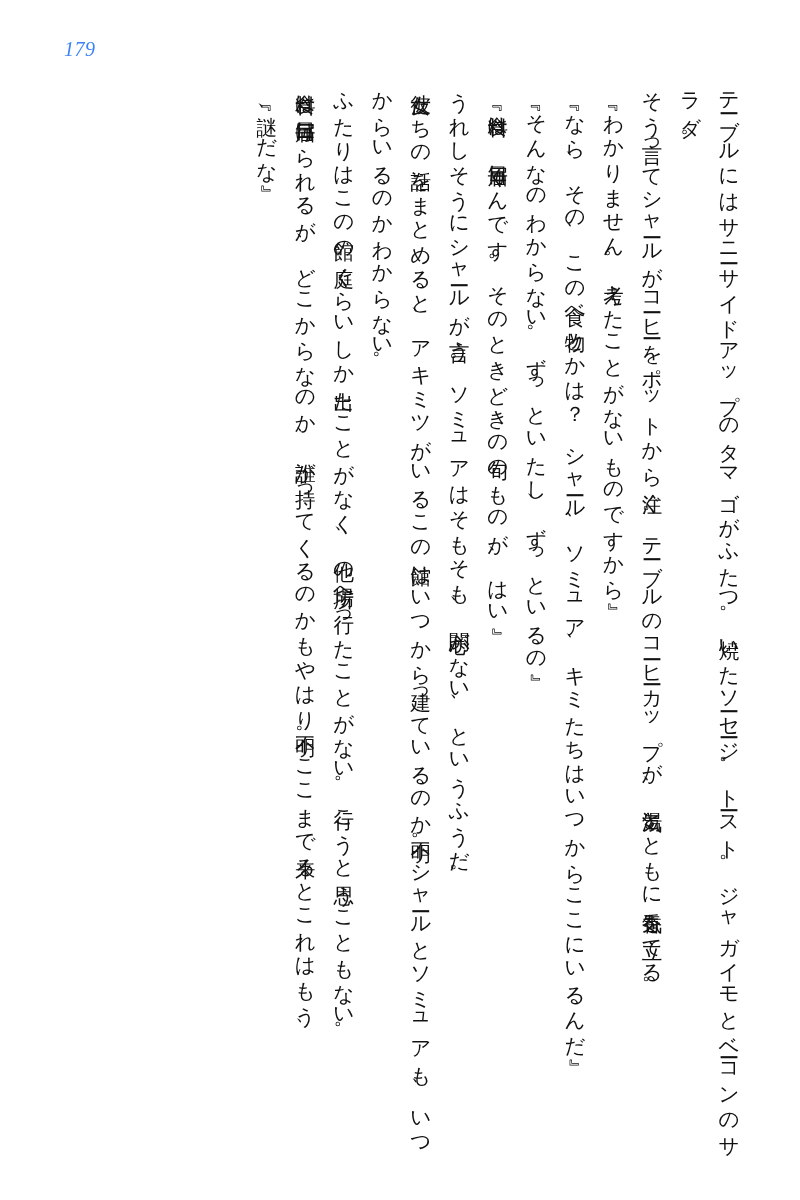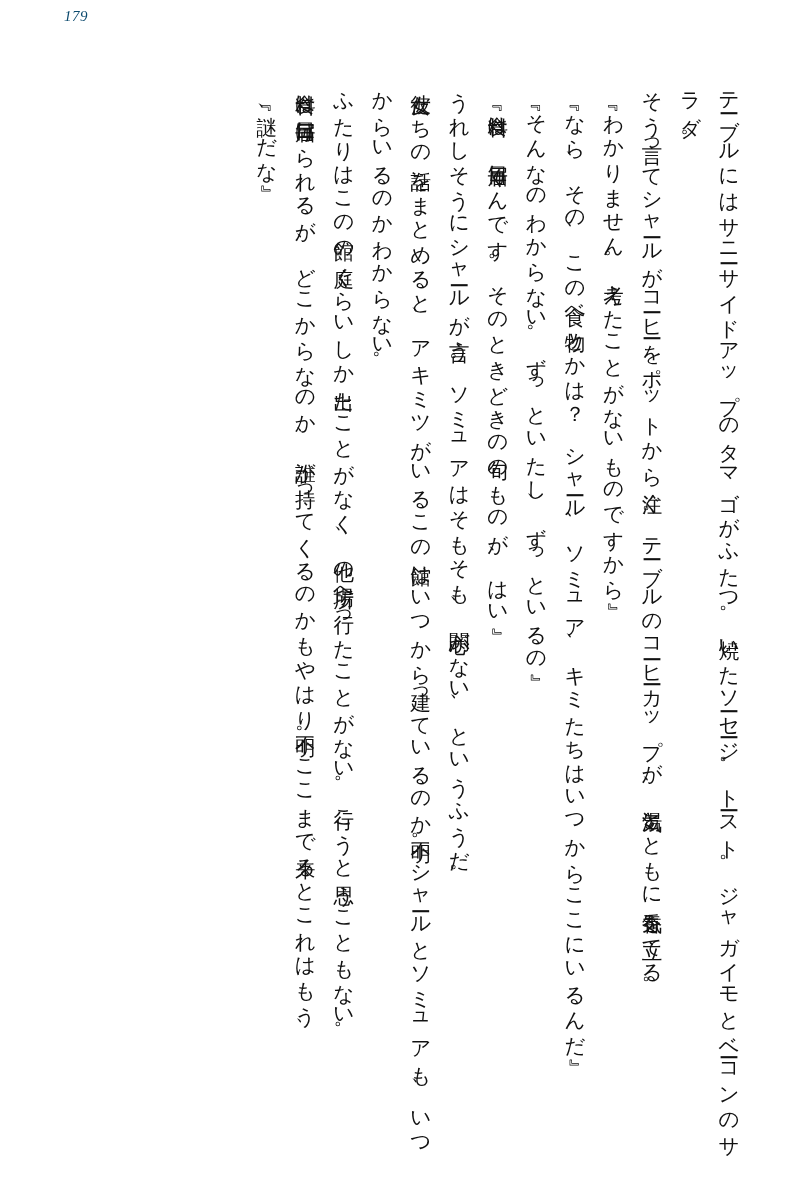--- a/index.html
+++ b/index.html
@@ -16,27 +16,27 @@
   }
   .page {
     position: relative;
     width: 800px;
     height: 1200px;
     background: #ffffff;
     box-sizing: border-box;
   }
   .page-number {
     position: absolute;
-    top: 8px;
+    top: 38px;
     left: 64px;
     font-family: "Liberation Serif", "DejaVu Serif", serif;
-    font-size: 15px;
+    font-size: 20px;
     font-style: italic;
     letter-spacing: 0.5px;
-    color: #0c4a6e;
+    color: #3b82f6;
   }
   .text-body {
     position: absolute;
     top: 78px;
     right: 52px;
     left: 52px;
     bottom: 52px;
     writing-mode: vertical-rl;
     text-orientation: upright;
     font-size: 20.5px;

